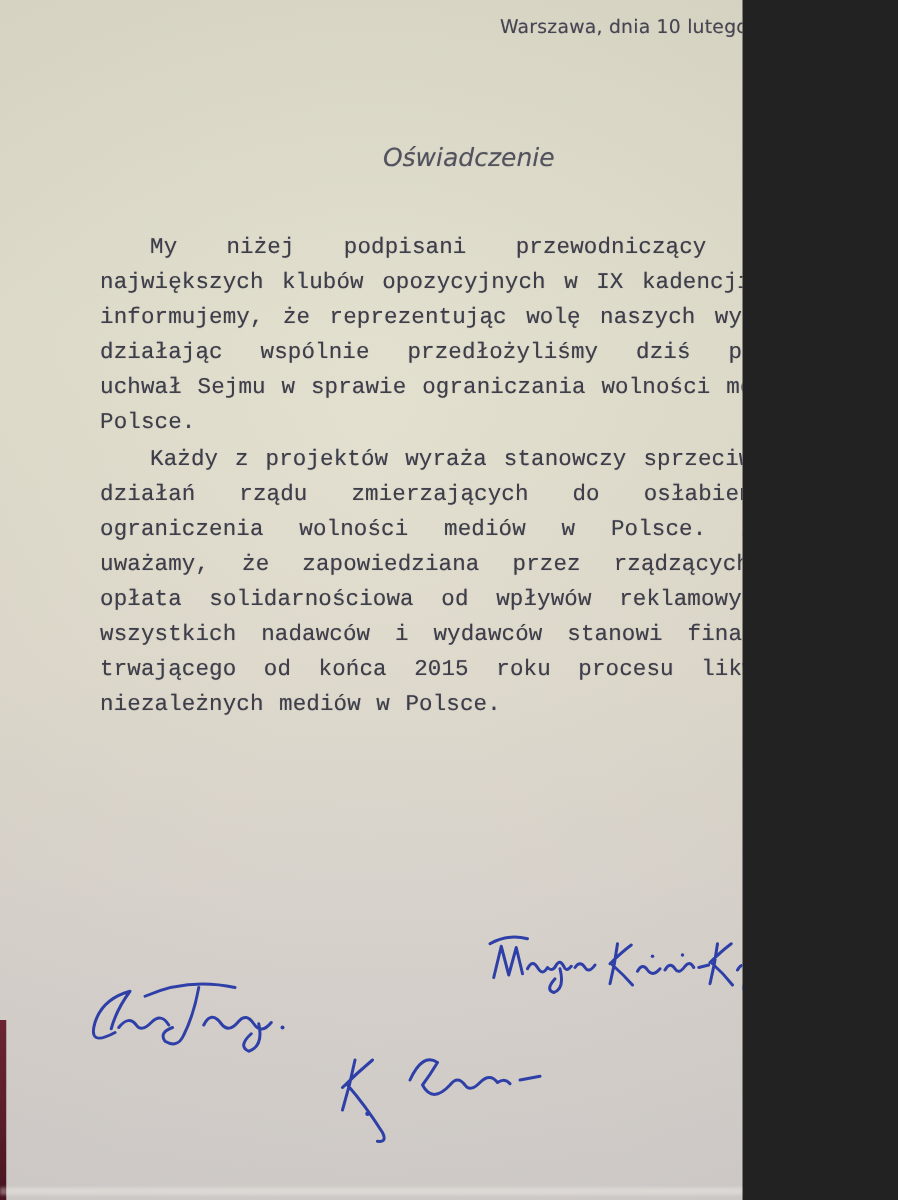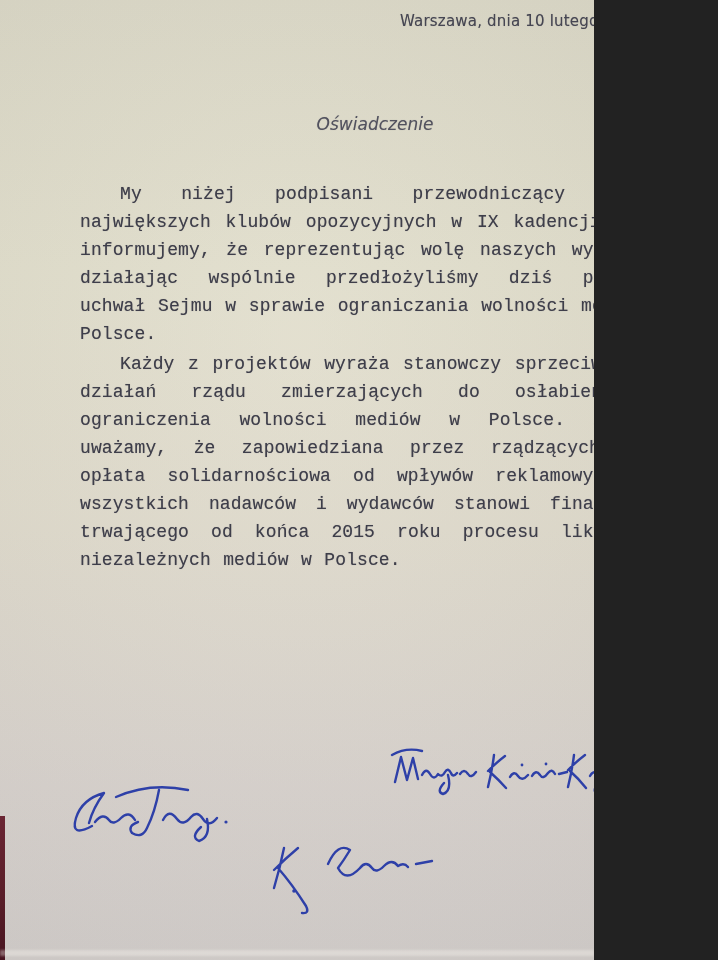--- a/index.html
+++ b/index.html
@@ -39,21 +39,21 @@
     font-size: 15px;
     letter-spacing: 0.2px;
     color: #464652;
     text-shadow: 0 0 0.7px rgba(70,70,82,0.45);
     white-space: nowrap;
   }
   .doc-title {
     margin-top: 84px;
     text-align: center;
     font-style: italic;
-    font-size: 17px;
+    font-size: 20px;
     color: #52525e;
     text-shadow: 0 0 0.8px rgba(82,82,94,0.4);
   }
   .paragraphs { margin-top: 46px; }
   .paragraphs p {
     margin: 2px;
     text-indent: 40px;
     text-align: justify;
     font-size: 18px;
     line-height: 28px;

